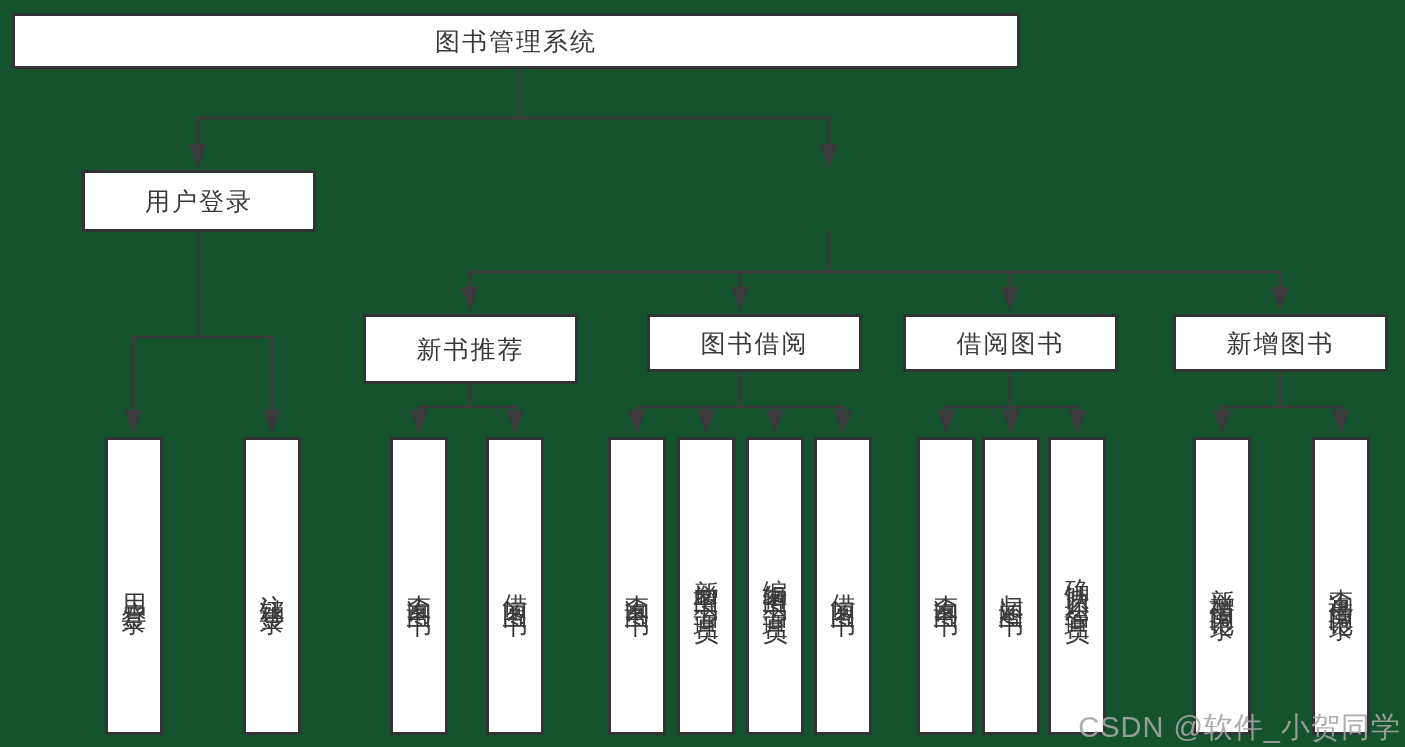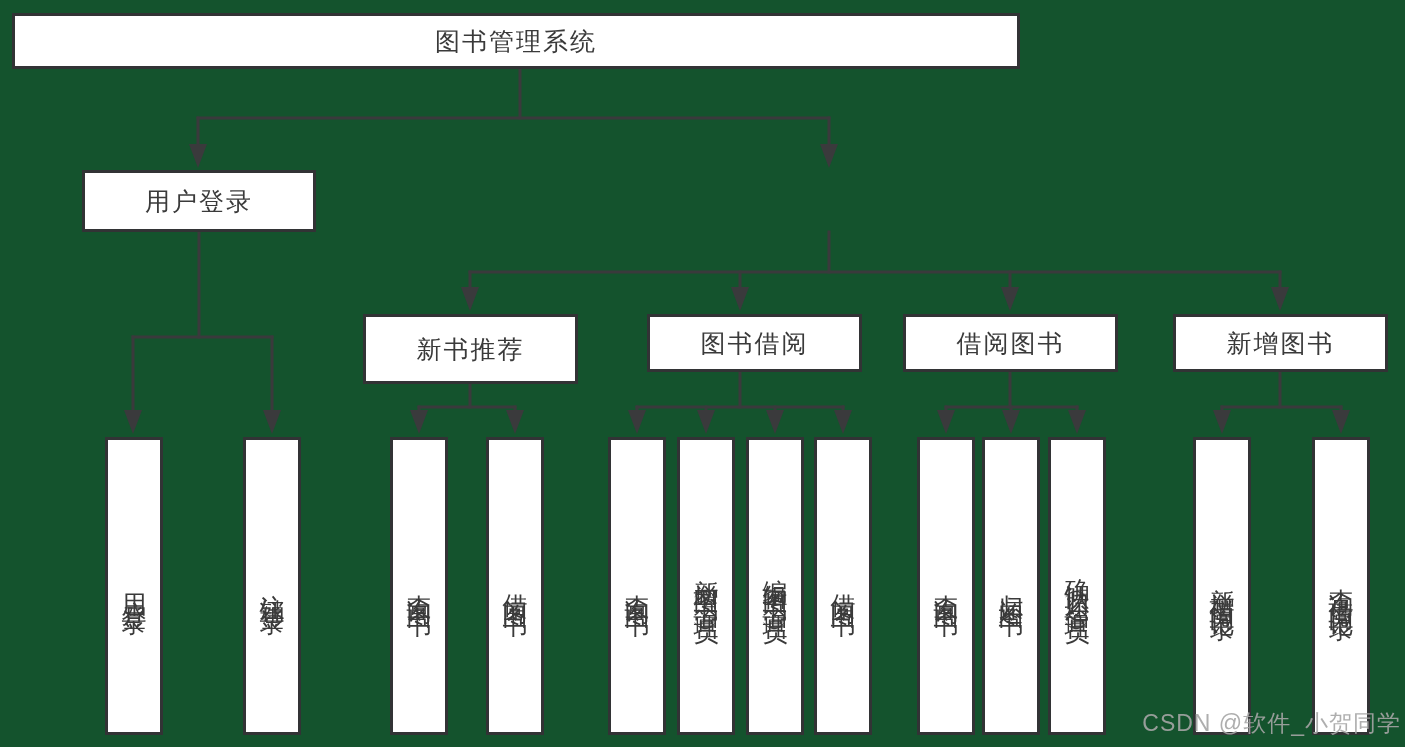--- a/index.html
+++ b/index.html
@@ -32,21 +32,21 @@
     writing-mode:vertical-rl;
     text-orientation:mixed;
     font-size:25px;
     line-height:1;
     letter-spacing:6px;
     white-space:nowrap;
   }
   .watermark{
     position:absolute;
     right:4px;top:708px;
-    font-size:23px;
+    font-size:29px;
     color:rgba(165,165,165,0.9);
     letter-spacing:1px;
     z-index:5;
     white-space:nowrap;
   }
 </style>
 </head>
 <body>
 
 <div class="canvas">

